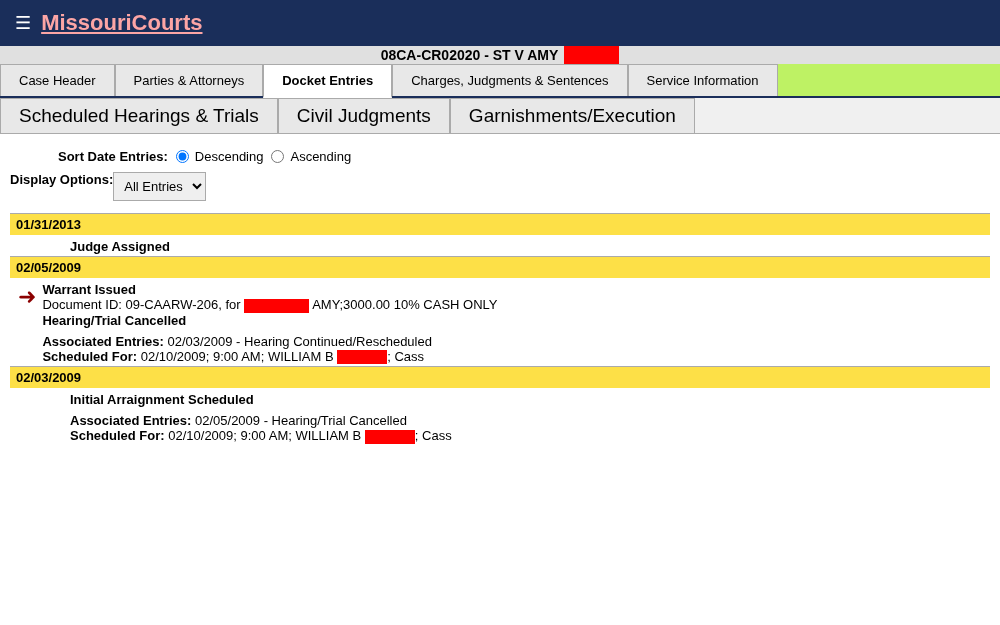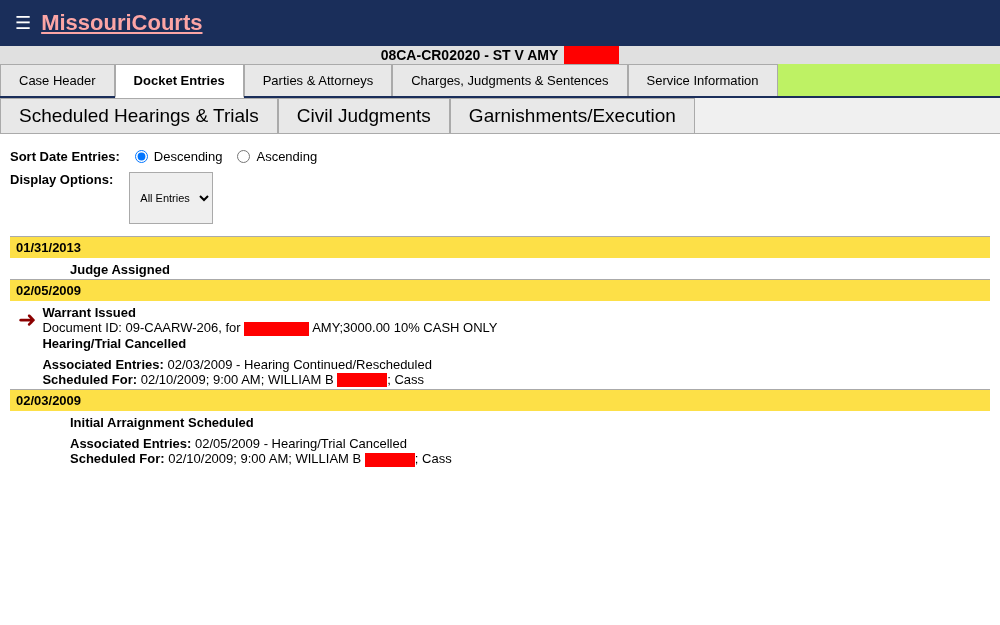--- a/index.html
+++ b/index.html
@@ -100,22 +100,23 @@
     }
 
     
     .content {
       padding: 15px 10px;
     }
 
     .sort-row {
       display: flex;
       align-items: flex-end;
-      gap: 15px;
+      gap: 8px;
       margin-bottom: 8px;
+      margin-left: 48px;
     }
     .sort-label {
       font-weight: bold;
       font-size: 13px;
     }
     .radio-group {
       display: flex;
       align-items: center;
       gap: 6px;
     }
@@ -124,24 +125,23 @@
       display: flex;
       align-items: flex-start;
       gap: 0;
       margin-bottom: 12px;
     }
     .display-label {
       font-weight: bold;
       font-size: 13px;
     }
     .display-select {
-      padding: 18px 6px;
-      font-size: 11px;
+      padding: 5px 6px;
+      font-size: 13px;
       border: 1px solid #aaa;
-      margin-left: 16px;
     }
 
     
     .date-header {
       background: #fde047;
       padding: 3px 6px;
       font-weight: bold;
       font-size: 13px;
       border-top: 1px solid #aaa;
     }
@@ -180,22 +180,22 @@
   <span class="header-title">MissouriCourts</span>
 </div>
 
 <div class="case-title-bar">
   <span>08CA-CR02020 - ST V AMY</span>
   <span class="redacted-block"></span>
 </div>
 
 <div class="tabs-row1">
   <div class="tab">Case Header</div>
+  <div class="tab">Parties &amp; Attorneys</div>
   <div class="tab active">Docket Entries</div>
-  <div class="tab">Parties &amp; Attorneys</div>
   <div class="tab">Charges, Judgments &amp; Sentences</div>
   <div class="tab">Service Information</div>
 </div>
 
 <div class="tabs-row2">
   <div class="tab2">Scheduled Hearings &amp; Trials</div>
   <div class="tab2">Civil Judgments</div>
   <div class="tab2">Garnishments/Execution</div>
 </div>
 

